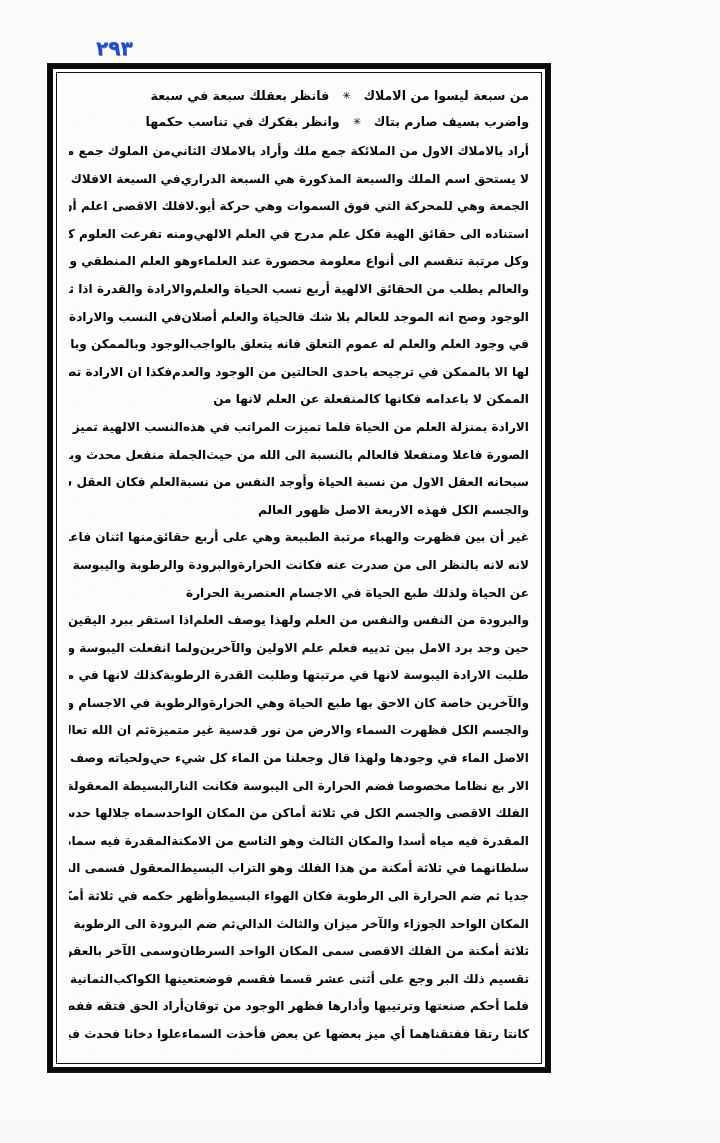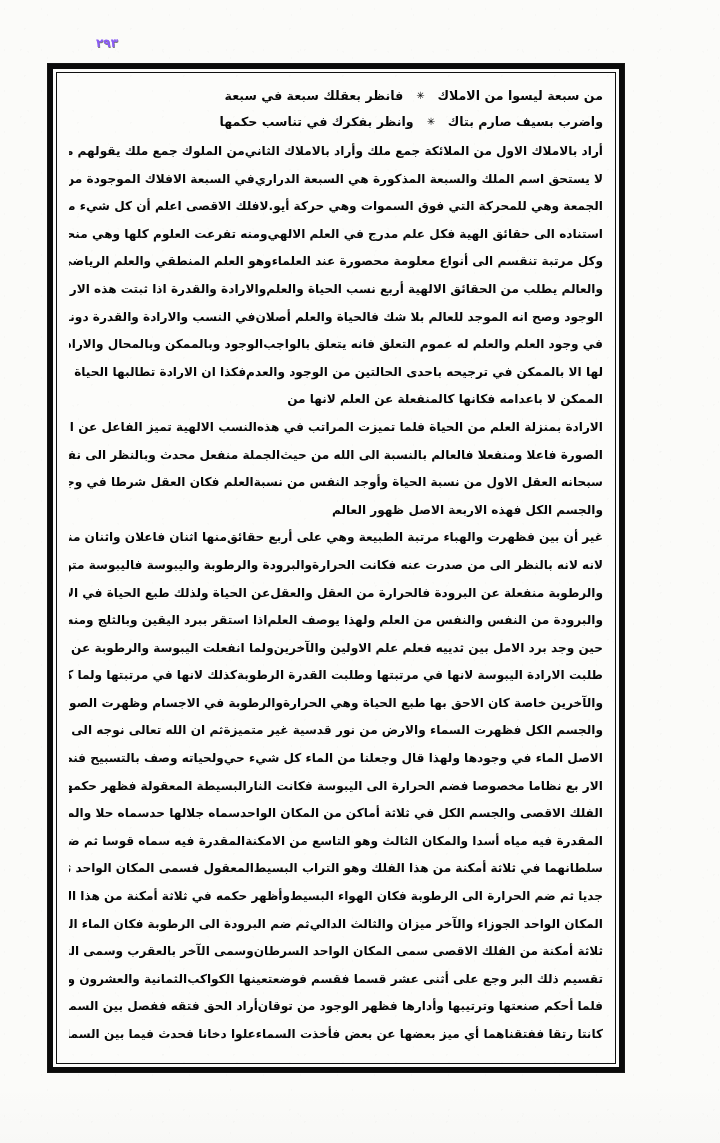--- a/index.html
+++ b/index.html
@@ -30,34 +30,34 @@
       radial-gradient(circle at 63% 88%, rgba(0,0,0,.025) 0 1px, transparent 1px),
       radial-gradient(circle at 29% 74%, rgba(0,0,0,.03) 0 1px, transparent 1px);
     background-size: 37px 41px, 53px 47px, 61px 43px, 45px 59px, 71px 67px;
   }
 
   
   #folio {
     position: absolute;
     left: 96px;
     top: 36px;
-    font-size: 12px;
+    font-size: 20px;
     font-weight: 700;
     letter-spacing: .5px;
-    color: #8b5cf6;
+    color: #1d4ed8;
     direction: rtl;
     text-shadow: .5px .5px 0 rgba(0,0,0,.5);
   }
 
   
   #frame {
     position: absolute;
     left: 48px;
     top: 64px;
-    width: 576px;
+    width: 502px;
     height: 1008px;
     box-sizing: border-box;
     border: 5px solid #0b0b0b;
     background: #fcfcfa;
     box-shadow: 0 0 0 1px #151515;
   }
   #frame-inner {
     position: absolute;
     inset: 3px;
     border: 1.5px solid #111;
@@ -208,21 +208,20 @@
           </div>
         <div class="bline">
             <span>غير أن بين فظهرت والهباء مرتبة الطبيعة وهي على أربع حقائق</span>
             <span>منها اثنان فاعلان واثنان منفعلان وكلها في رتبة</span>
           </div>
         <div class="bline">
             <span>لانه لانه بالنظر الى من صدرت عنه فكانت الحرارة</span>
             <span>والبرودة والرطوبة واليبوسة فاليبوسة متولدة عن الحرارة</span>
           </div>
         <div class="bline">
-            <span>والرطوبة منفعلة عن البرودة فالحرارة من العقل والعقل</span>
             <span>عن الحياة ولذلك طبع الحياة في الاجسام العنصرية الحرارة</span>
           </div>
         <div class="bline">
             <span>والبرودة من النفس والنفس من العلم ولهذا يوصف العلم</span>
             <span>اذا استقر ببرد اليقين وبالثلج ومنه قوله صلى الله عليه وسلم</span>
           </div>
         <div class="bline">
             <span>حين وجد برد الامل بين ثدييه فعلم علم الاولين والآخرين</span>
             <span>ولما انفعلت اليبوسة والرطوبة عن الحرارة والبرودة</span>
           </div>

